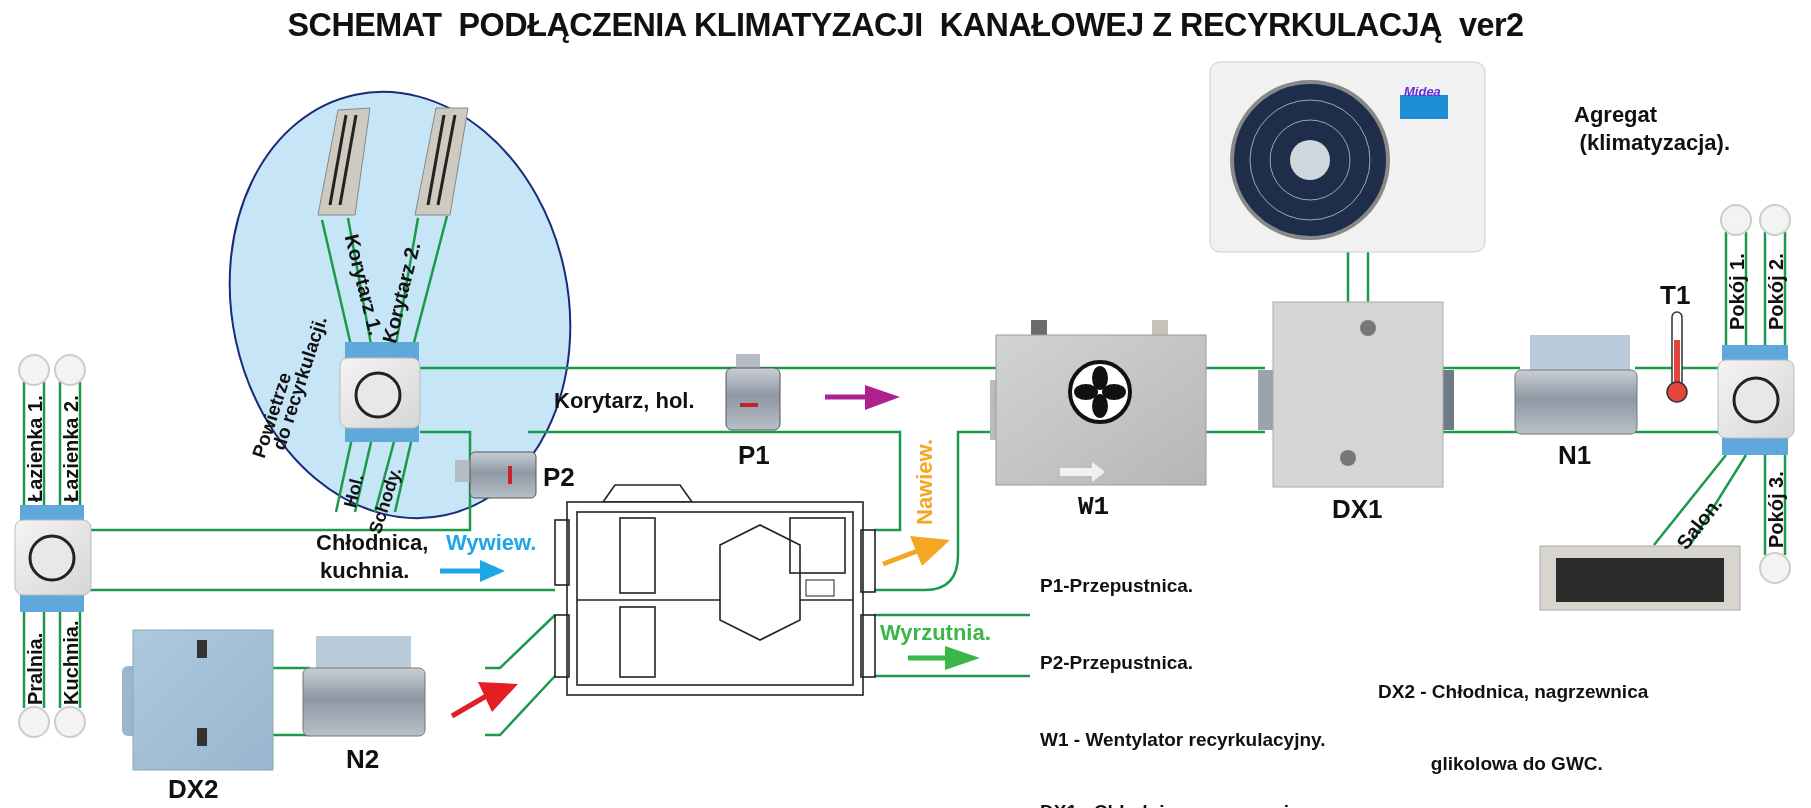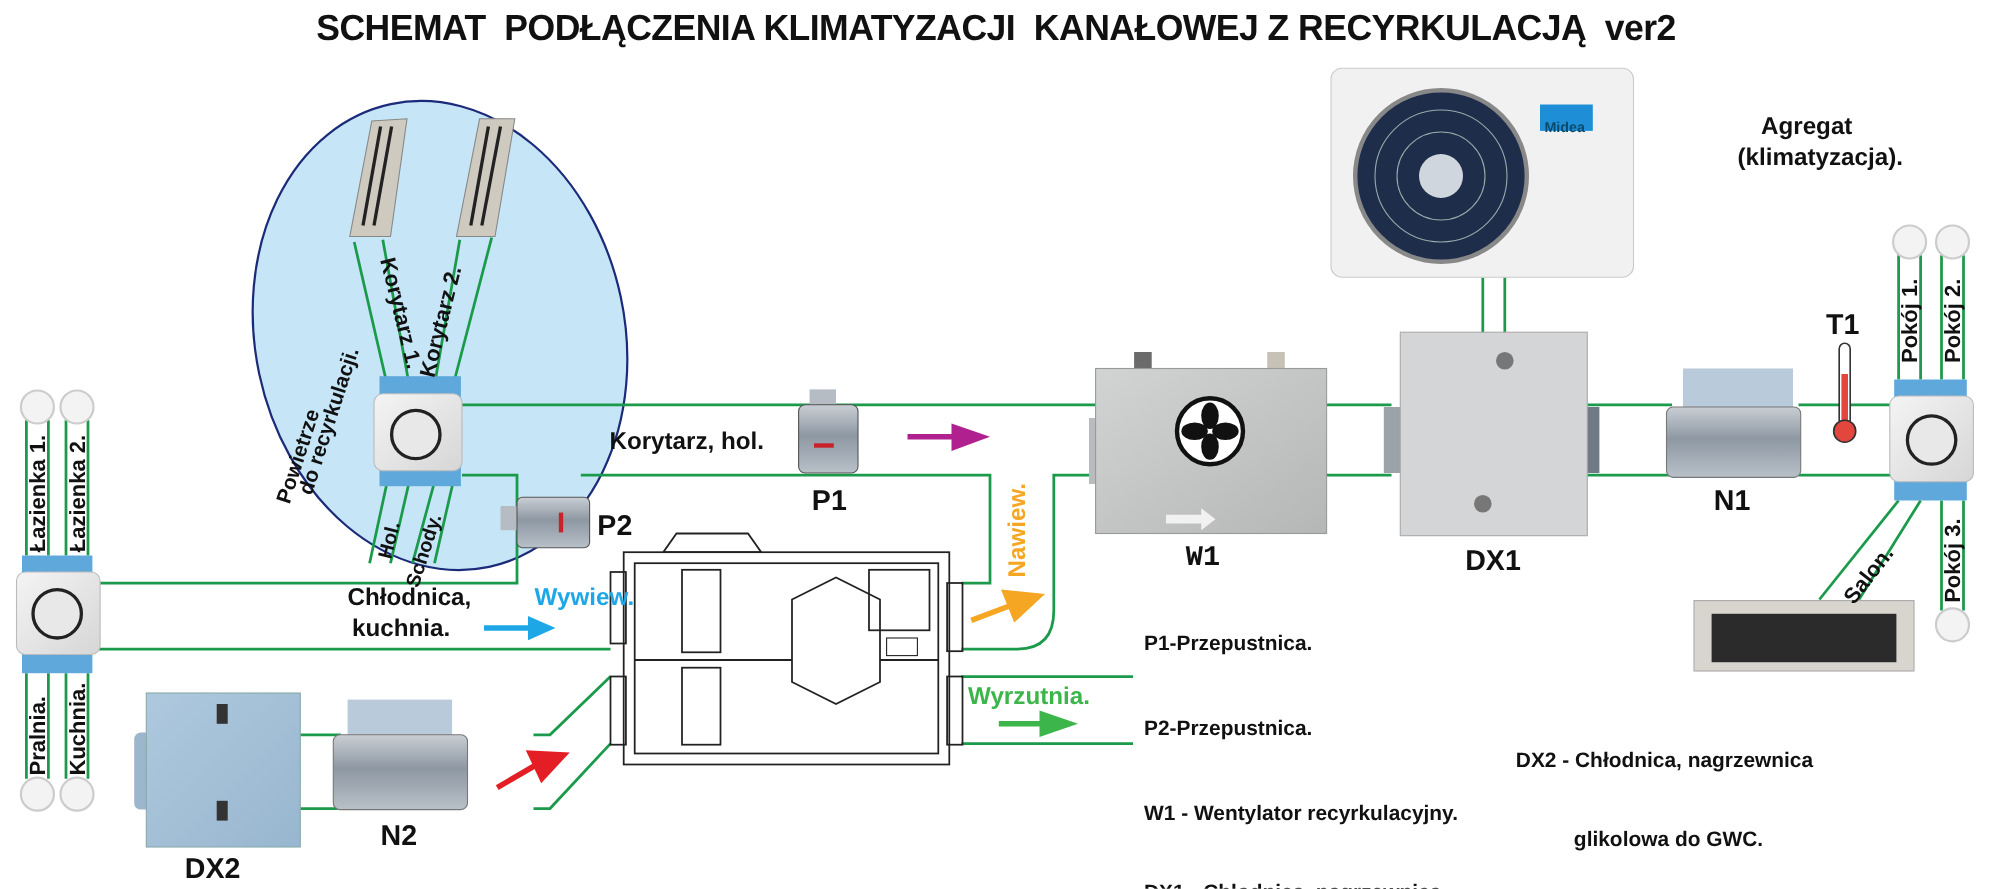--- a/index.html
+++ b/index.html
@@ -260,35 +260,35 @@
 <div class="abs vert" style="left:60px;top:705px;transform:rotate(-90deg);">Kuchnia.</div>
 
 <div class="abs vert" style="left:1726px;top:330px;transform:rotate(-90deg);">Pokój 1.</div>
 <div class="abs vert" style="left:1765px;top:330px;transform:rotate(-90deg);">Pokój 2.</div>
 <div class="abs vert" style="left:1765px;top:548px;transform:rotate(-90deg);">Pokój 3.</div>
 <div class="abs vert" style="left:1672px;top:540px;transform:rotate(-52deg);">Salon.</div>
 
 <div class="abs lbl" style="left:554px;top:388px;">Korytarz, hol.</div>
 <div class="abs lbl" style="left:316px;top:530px;">Chłodnica,</div>
 <div class="abs lbl" style="left:320px;top:558px;">kuchnia.</div>
-<div class="abs lbl" style="left:446px;top:530px;color:#1ea7e6;margin-left:40px;">Wywiew.</div>
+<div class="abs lbl" style="left:446px;top:530px;color:#1ea7e6;">Wywiew.</div>
 <div class="abs lbl" style="left:912px;top:525px;transform:rotate(-90deg);transform-origin:left top;color:#f5a623;">Nawiew.</div>
 <div class="abs lbl" style="left:880px;top:620px;color:#3cb54a;">Wyrzutnia.</div>
 
 <div class="abs big" style="left:738px;top:440px;">P1</div>
 <div class="abs big" style="left:543px;top:462px;">P2</div>
 <div class="abs big" style="left:1078px;top:492px;font-family:Liberation Mono, monospace;">W1</div>
 <div class="abs big" style="left:1332px;top:494px;">DX1</div>
 <div class="abs big" style="left:1558px;top:440px;">N1</div>
 <div class="abs big" style="left:1660px;top:280px;">T1</div>
 <div class="abs big" style="left:346px;top:744px;">N2</div>
 <div class="abs big" style="left:168px;top:774px;">DX2</div>
 
-<div class="abs" style="left:1404px;top:108px;color:#0c4a6e;font-size:13px;font-weight:bold;">Midea</div>
-<div class="abs lbl" style="left:1534px;top:102px;width:150px;text-align:right;">Agregat</div>
+<div class="abs" style="left:1404px;top:84px;color:#6d28d9;font-size:13px;font-style:italic;font-weight:bold;">Midea</div>
+<div class="abs lbl" style="left:1574px;top:102px;width:150px;text-align:left;">Agregat</div>
 <div class="abs lbl" style="left:1490px;top:130px;width:240px;text-align:right;">(klimatyzacja).</div>
 
 <div class="abs legend" style="left:1040px;top:526px;">
   <div style="margin-bottom:5px">P1-Przepustnica.</div>
   <div style="margin-bottom:5px">P2-Przepustnica.</div>
   <div>W1 - Wentylator recyrkulacyjny.</div>
   <div>DX1 - Chłodnica, nagrzewnica</div>
   
   
   

